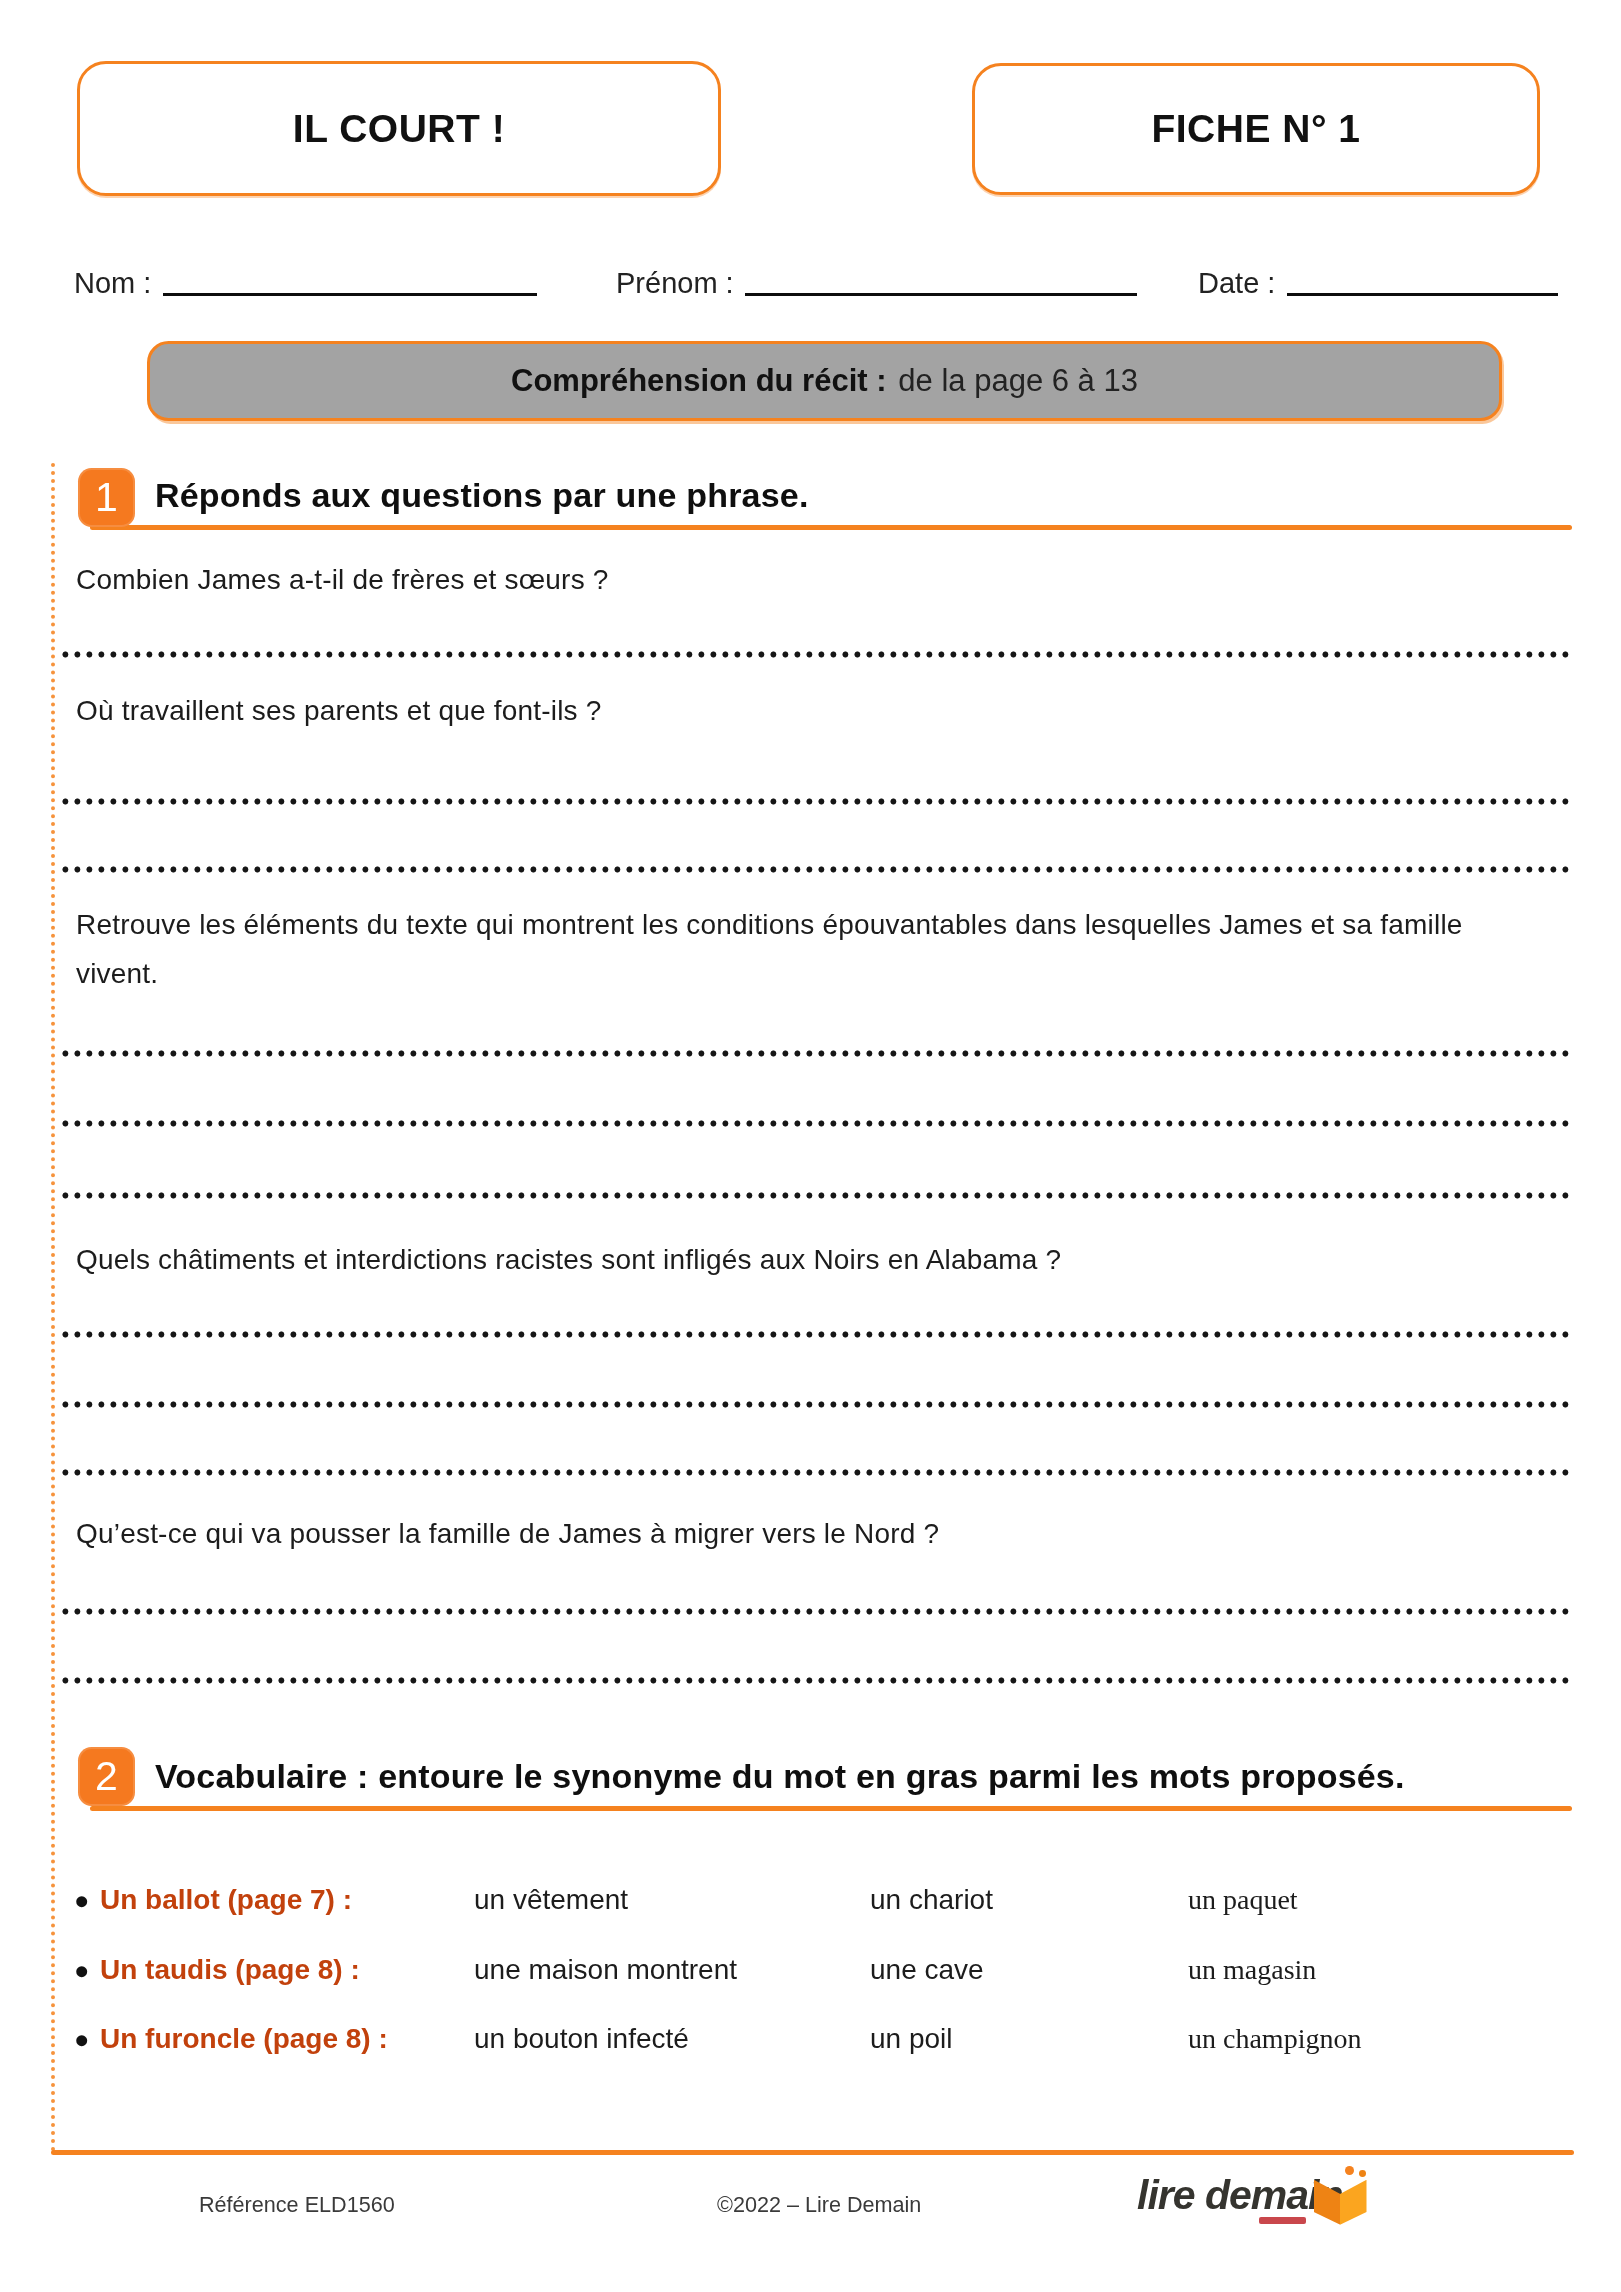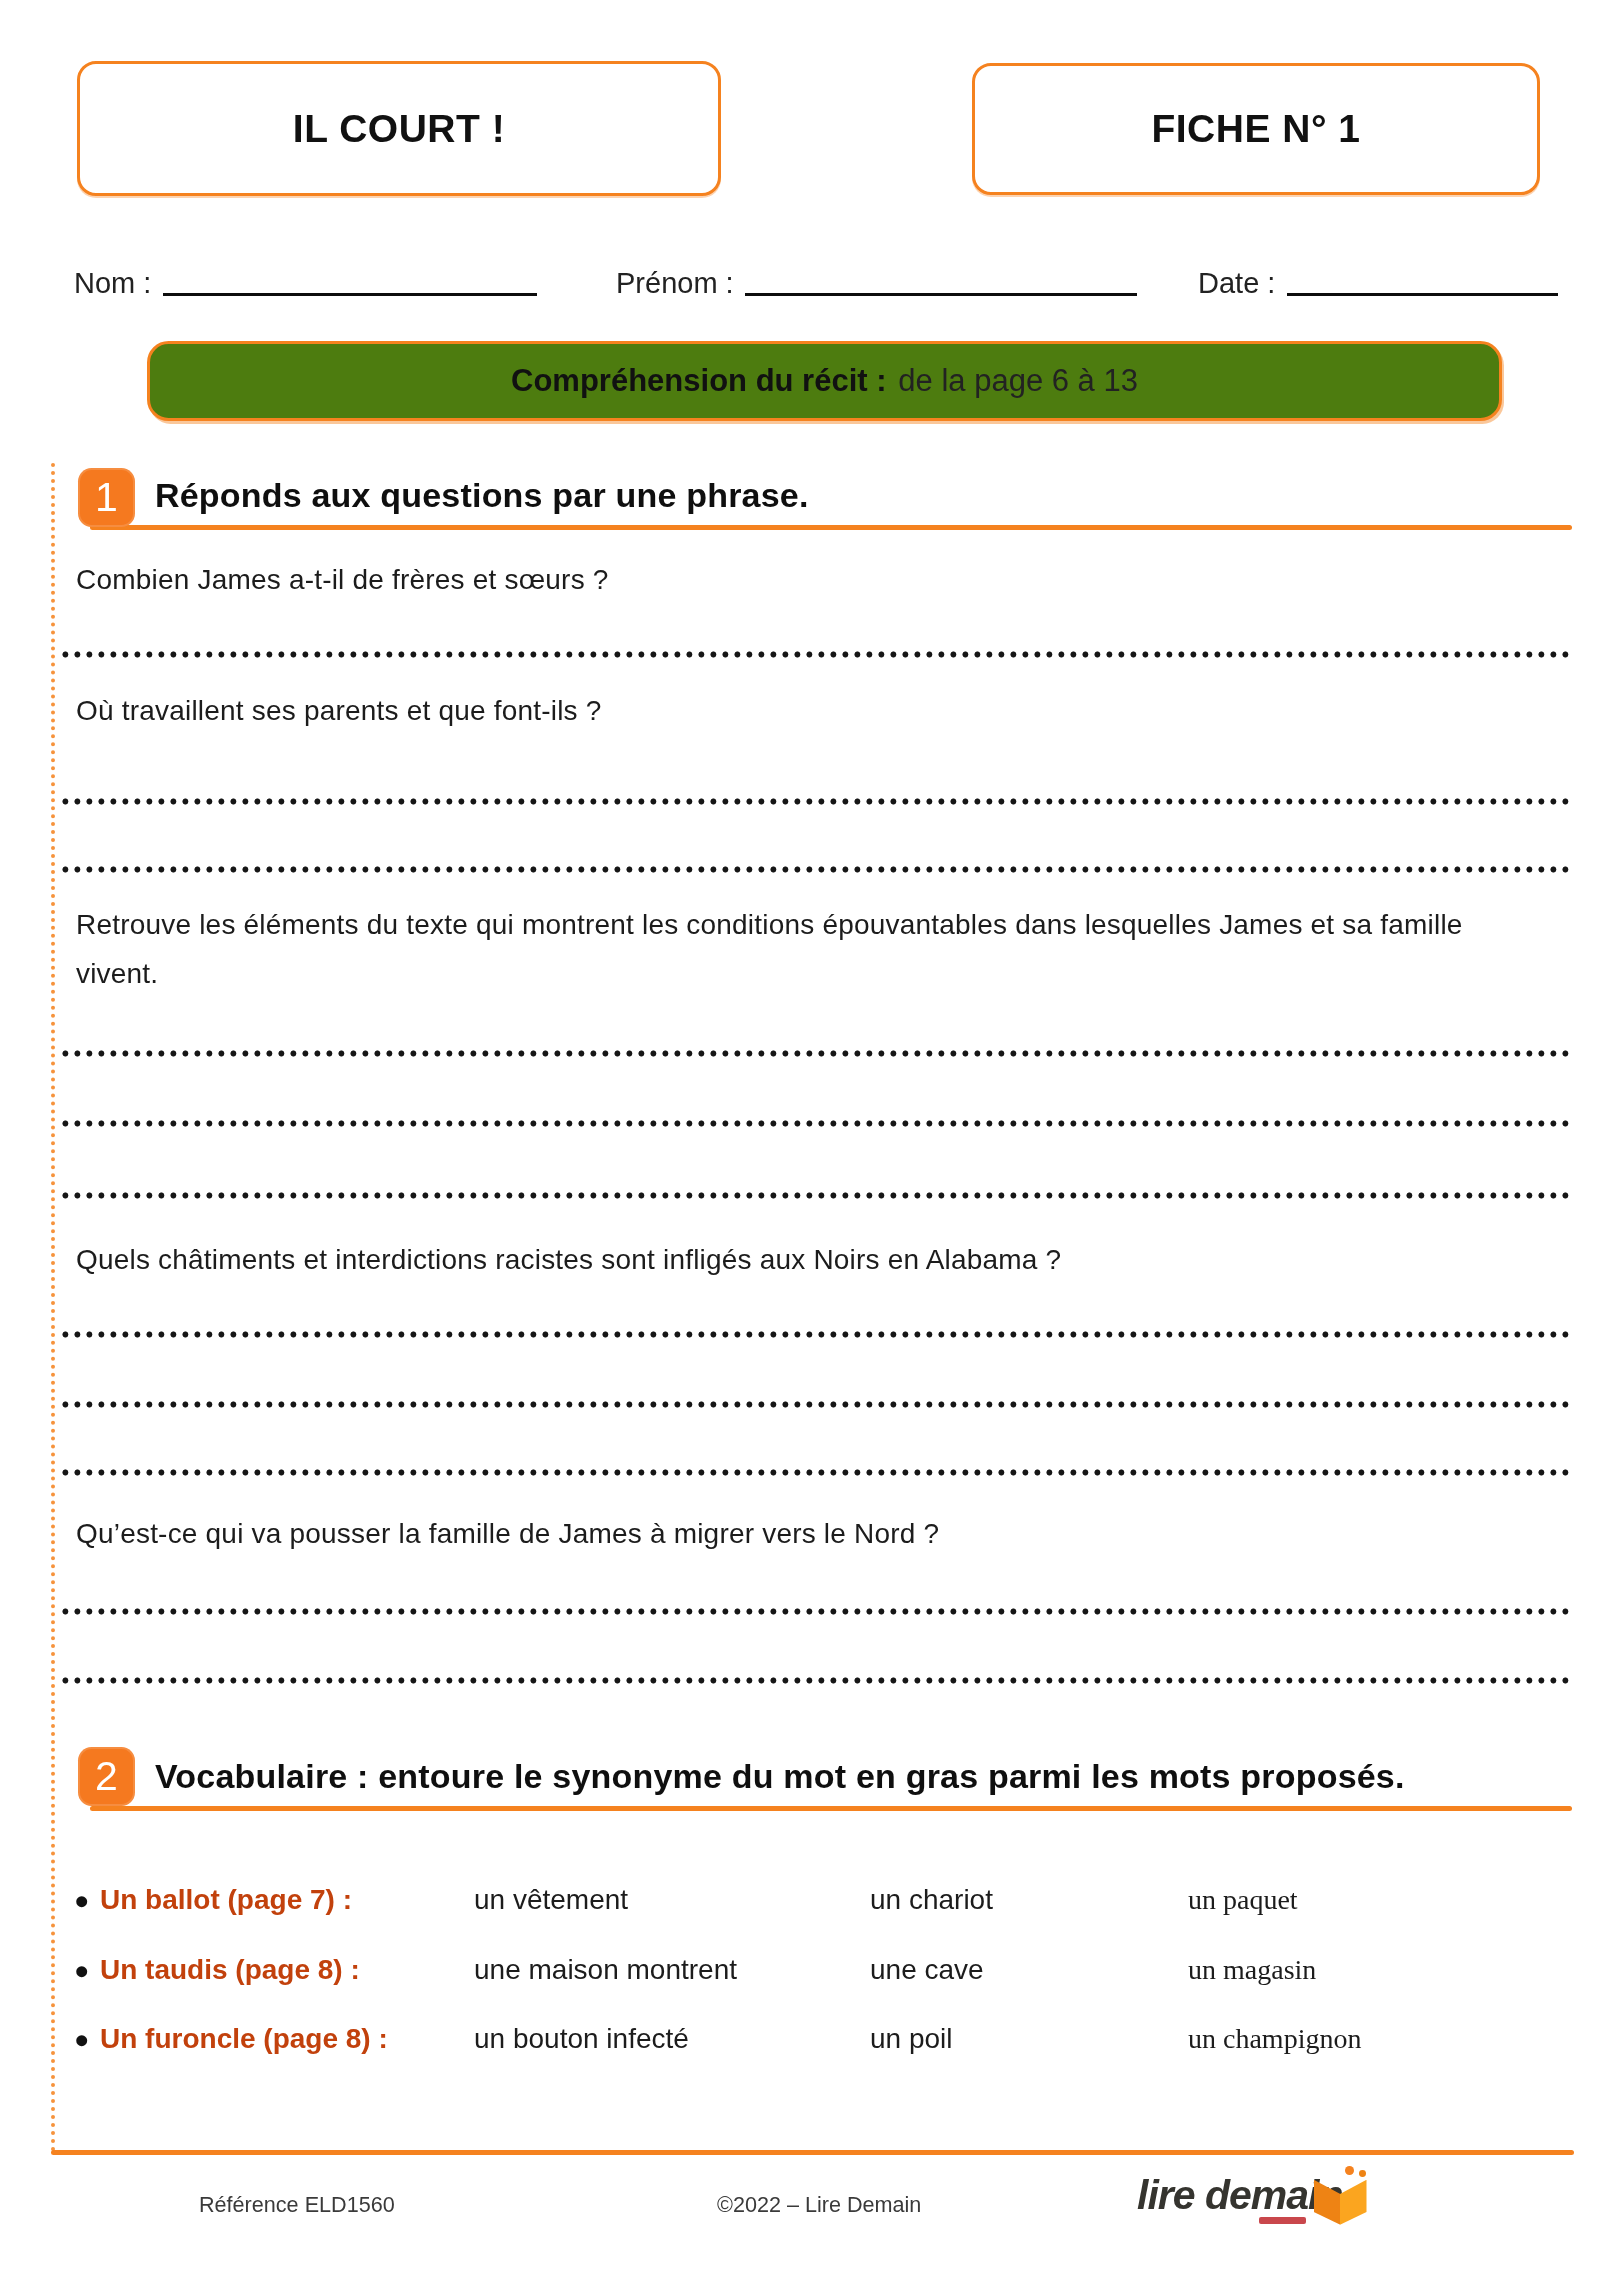--- a/index.html
+++ b/index.html
@@ -8,39 +8,39 @@
     width:1621px;height:2293px;
     background:#ffffff;
     font-family:"Liberation Sans", sans-serif;
     color:#1c1c1c;
     overflow:hidden;
   }
   
   .title-box{
     position:absolute;
     border:3.9px solid #F5821F;
-    border-radius:19px;
+    border-radius:29px;
     display:flex;align-items:center;justify-content:center;
     background:#fff;
     box-shadow:0 2px 0 rgba(245,130,31,.35);
   }
   .title-box.left{left:77px;top:61px;width:638px;height:129px;}
   .title-box.right{left:972px;top:63px;width:562px;height:126px;}
   .title-box span{font-weight:bold;font-size:39px;letter-spacing:0.5px;color:#111;}
   
   .id-group{position:absolute;top:257px;height:41px;display:flex;align-items:flex-end;gap:11.8px;}
   .id-group .lbl{font-size:29px;color:#222;line-height:1;}
   .id-group .fill{border-bottom:3.9px solid #0d0d0d;margin-bottom:2px;}
   #g-nom{left:74px;}   #g-nom .fill{width:374px;}
   #g-prenom{left:616px;} #g-prenom .fill{width:392px;}
   #g-date{left:1198px;} #g-date .fill{width:271px;}
   
   .banner{
     position:absolute;left:147px;top:341px;width:1349px;height:74px;
-    border:3.9px solid #F5821F;border-radius:21.6px;background:#4d7c0f;
+    border:3.9px solid #F5821F;border-radius:21.6px;background:#a3a3a3;
     box-shadow:2px 2.9px 0 rgba(245,130,31,.45);
     display:flex;align-items:center;justify-content:center;gap:11.8px;
     font-size:31px;
   }
   .banner b{font-weight:bold;color:#111;}
   .banner .reg{color:#222;}
   
   .badge{
     position:absolute;left:78px;width:57px;height:59px;
     background:#F5791F;border-radius:13.7px;

